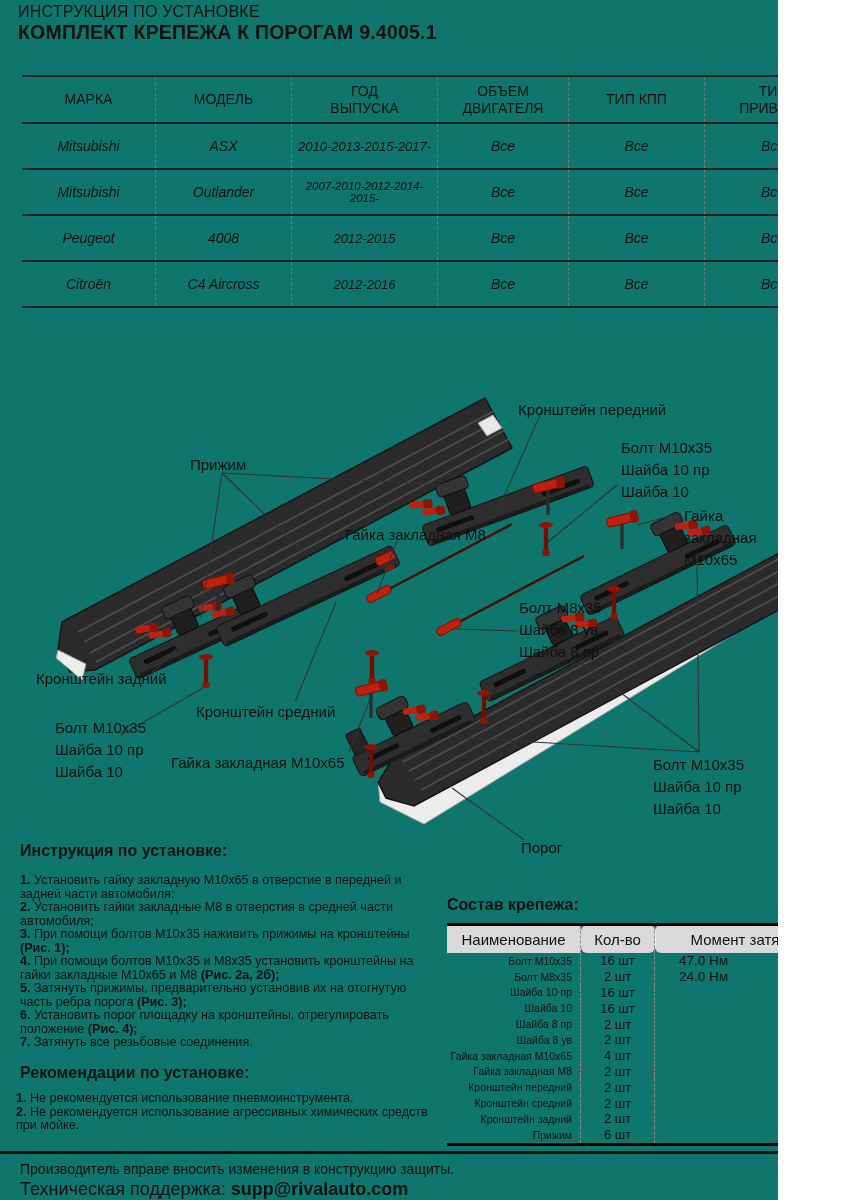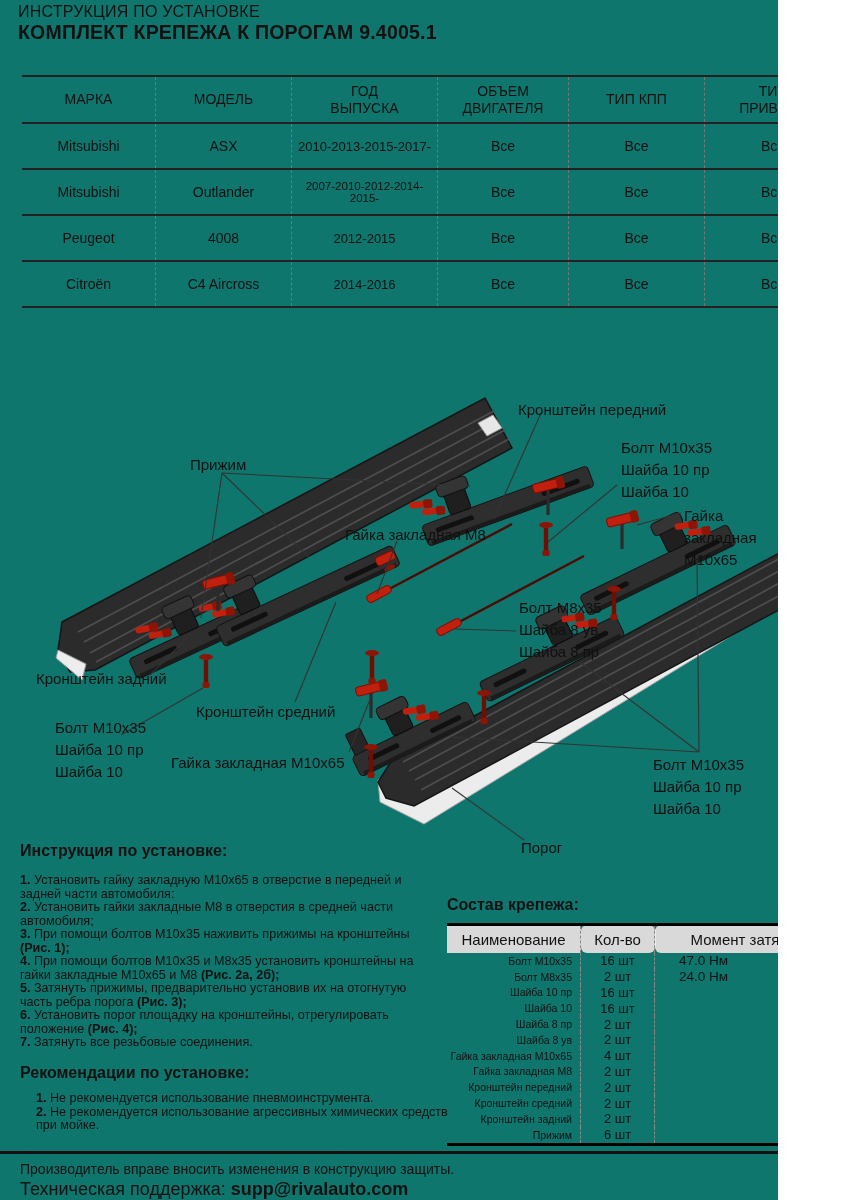--- a/index.html
+++ b/index.html
@@ -9,35 +9,35 @@
 
   
   .hdr1{left:18px;top:3px;font-size:16px;letter-spacing:.2px;}
   .hdr2{left:18px;top:21px;font-size:19.5px;font-weight:bold;letter-spacing:.2px;}
 
   
   .fit{left:22px;top:75px;width:814px;border-collapse:collapse;table-layout:fixed;}
   .fit th,.fit td{font-weight:normal;text-align:center;vertical-align:middle;
       font-size:14px;border-bottom:2px solid #222;white-space:pre-line;padding:0;}
   .fit th{border-top:2px solid #222;height:45px;line-height:17px;}
-  .fit td{height:44px;}
+  .fit td{height:44px;font-style:italic;}
   .fit .vd{border-left:1.5px dashed #777;}
   .fit .c0{width:133px}.fit .c1{width:135px}.fit .c2{width:145px}
   .fit .c3{width:130px}.fit .c4{width:135px}.fit .c5{width:136px}
   .fit .yr{font-size:13px;}
   .fit .yr-s{font-size:11.5px;}
 
   
   .dlabel{position:absolute;font-size:15px;line-height:22px;white-space:pre-line;color:#101010;}
 
   
   .sect-title{font-size:16px;font-weight:bold;}
   .steps{left:20px;top:874px;width:416px;font-size:12.6px;line-height:13.5px;}
   .steps b{font-weight:bold;}
-  .recs{left:36px;top:1092px;width:424px;font-size:12.6px;line-height:13.5px;}
+  .recs{left:16px;top:1092px;width:424px;font-size:12.6px;line-height:13.5px;}
 
   
   .hw{left:447px;top:923px;width:391px;border-collapse:collapse;table-layout:fixed;}
   .hw th,.hw td{padding:0;}
   .hw thead th{height:27px;font-size:15px;font-weight:normal;background:#d9d9d9;}
   .hw thead th.h3{background:linear-gradient(to right,#d9d9d9 0 69%,#fff 69%);}
   .hw{border-top:3px solid #000;border-bottom:3px solid #000;}
   .hw .vd{border-left:1.5px dashed #888;border-radius:6px;}
   .hw .w0{width:133px}.hw .w1{width:73px}.hw .w2{width:185px}
   .hw td{height:15.8px;vertical-align:middle;}
@@ -94,21 +94,21 @@
         <td>Peugeot</td>
         <td class="vd">4008</td>
         <td class="vd yr">2012-2015</td>
         <td class="vd">Все</td>
         <td class="vd">Все</td>
         <td class="vd">Все</td>
       </tr>
       <tr>
         <td>Citroën</td>
         <td class="vd">C4 Aircross</td>
-        <td class="vd yr">2014-2016</td>
+        <td class="vd yr">2012-2016</td>
         <td class="vd">Все</td>
         <td class="vd">Все</td>
         <td class="vd">Все</td>
       </tr>
     </tbody>
   </table>
 
   <svg class="abs" style="left:0;top:380px" width="858" height="485" viewBox="0 380 858 485">
 
     <g>

